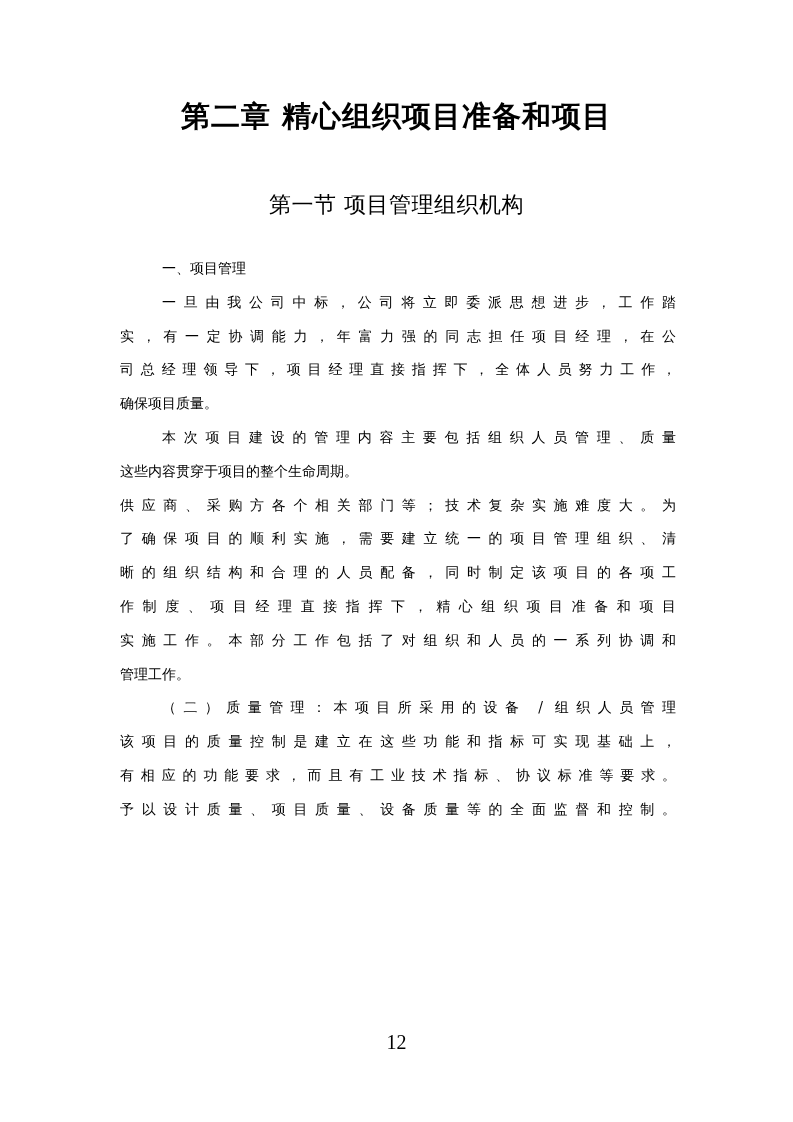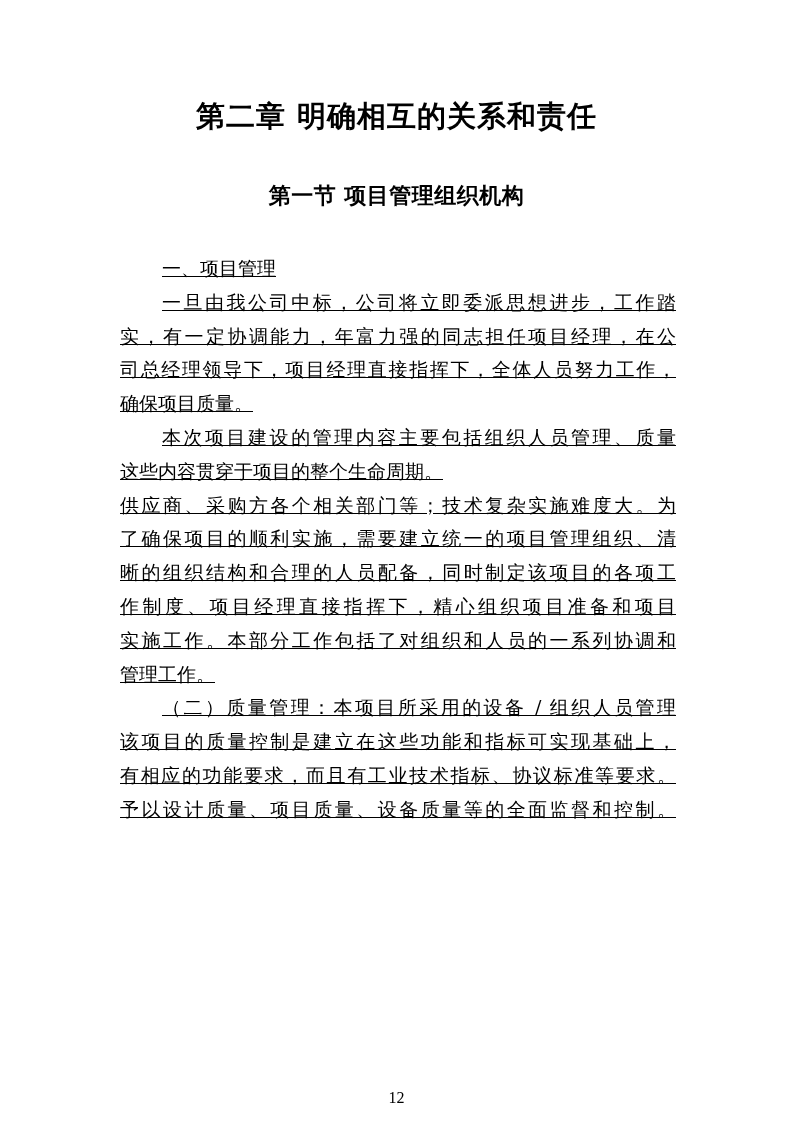--- a/index.html
+++ b/index.html
@@ -31,62 +31,61 @@
       line-height: 40px;
       letter-spacing: 1px;
       margin: 0;
     }
     .section-title {
       position: absolute;
       left: 0; right: 0;
       top: 175px;
       text-align: center;
       font-family: "DejaVu Sans", "Liberation Sans", sans-serif;
-      font-weight: bold;
+      font-weight: normal;
       font-size: 22px;
       line-height: 34px;
       letter-spacing: 0.5px;
-      margin: 4px;
+      margin: 13px;
     }
     .body-text {
       position: absolute;
       left: 120px;
       top: 252px;
       width: 556px;
     }
     .line {
       height: 33.8px;
       line-height: 33.8px;
-      font-size: 19px;
+      font-size: 14px;
       white-space: nowrap;
       letter-spacing: 0px;
-      text-decoration: underline;
     }
     .line.justify {
       text-align: justify;
       text-align-last: justify;
     }
     .line.indent {
       padding-left: 42px;
     }
     .page-number {
       position: absolute;
       left: 0; right: 0;
-      top: 1088px;
+      top: 1032px;
       text-align: center;
       font-family: "Liberation Serif", "DejaVu Serif", serif;
-      font-size: 16px;
+      font-size: 20px;
       line-height: 20px;
     }
   </style>
 </head>
 <body>
 
 <div class="page">
-  <h1 class="chapter-title">第二章  明确相互的关系和责任</h1>
+  <h1 class="chapter-title">第二章  精心组织项目准备和项目</h1>
   <h2 class="section-title">第一节  项目管理组织机构</h2>
 
   <div class="body-text">
     <div class="line indent">一、项目管理</div>
     <div class="line indent justify">一旦由我公司中标，公司将立即委派思想进步，工作踏</div>
     <div class="line justify">实，有一定协调能力，年富力强的同志担任项目经理，在公</div>
     <div class="line justify">司总经理领导下，项目经理直接指挥下，全体人员努力工作，</div>
     <div class="line">确保项目质量。</div>
     <div class="line indent justify">本次项目建设的管理内容主要包括组织人员管理、质量</div>
     <div class="line">这些内容贯穿于项目的整个生命周期。</div>

